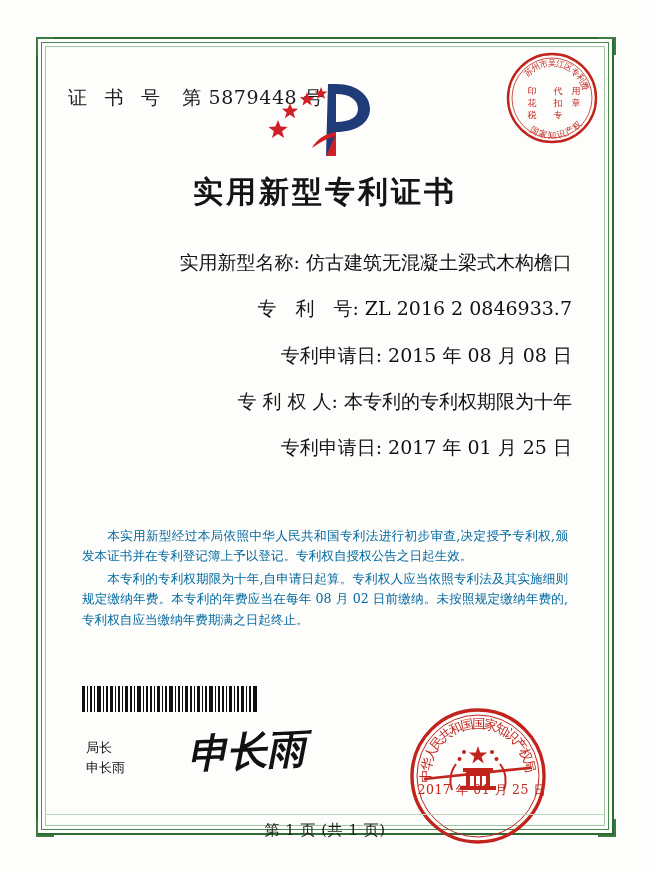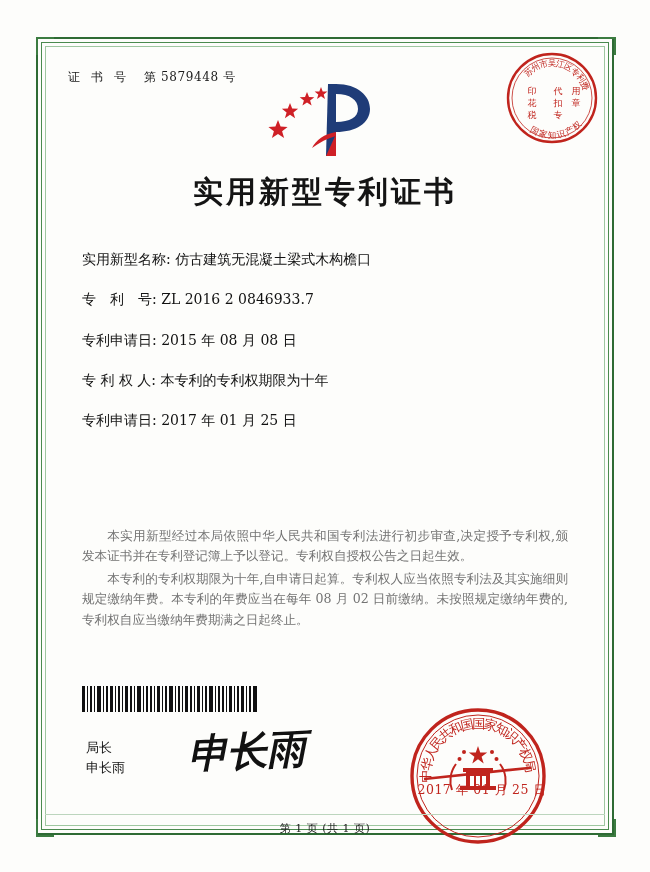--- a/index.html
+++ b/index.html
@@ -49,22 +49,22 @@
     border: 2px solid #3c7c41;
   }
   .corner.tl { left: 36px; top: 37px; border-right: none; border-bottom: none; }
   .corner.tr { left: 598px; top: 37px; border-left: none; border-bottom: none; }
   .corner.bl { left: 36px; top: 819px; border-right: none; border-top: none; }
   .corner.br { left: 598px; top: 819px; border-left: none; border-top: none; }
 
   
   .cert-no {
     position: absolute;
-    left: 68px; top: 69px;
-    font-size: 12px;
+    left: 68px; top: 85px;
+    font-size: 19px;
     color: #1b1b1b;
     letter-spacing: 0.6px;
     white-space: nowrap;
   }
 
   
   .emblem {
     position: absolute;
     left: 266px; top: 78px;
     width: 120px; height: 82px;
@@ -90,44 +90,45 @@
     font-family: "DejaVu Serif", "Liberation Serif", serif;
   }
 
   
   .fields {
     position: absolute;
     left: 82px; top: 251px;
     width: 490px;
   }
   .field-row {
-    font-size: 14px;
+    font-size: 19px;
     color: #151515;
     margin-bottom: 23.5px;
     white-space: nowrap;
     line-height: 1.2;
+    text-align: right;
   }
   .field-label {
     display: inline-block;
     color: #151515;
   }
   .field-value {
     display: inline-block;
     color: #111;
   }
   .sp-wide { letter-spacing: 0.3em; }
 
   
   .body-text {
     position: absolute;
     left: 82px; top: 526px;
     width: 486px;
     font-size: 12.6px;
     line-height: 1.62;
-    color: #737373;
+    color: #0369a1;
     text-align: justify;
   }
   .body-text p {
     margin: 0 0 2px 0;
     text-indent: 2em;
   }
 
   
   .barcode {
     position: absolute;
@@ -178,21 +179,21 @@
     letter-spacing: 0.5px;
     white-space: nowrap;
   }
 
   
   .footer {
     position: absolute;
     left: 0; top: 821px;
     width: 650px;
     text-align: center;
-    font-size: 11px;
+    font-size: 15px;
     color: #1a1a1a;
     letter-spacing: 0.5px;
   }
   .footer-rule {
     position: absolute;
     left: 45px; top: 814px;
     width: 560px;
     height: 1px;
     background: #bcd5bd;
   }

